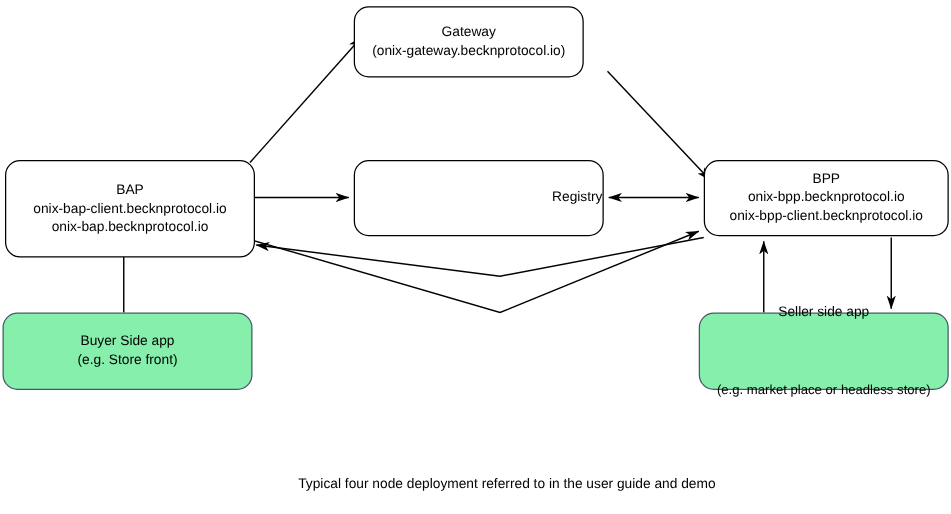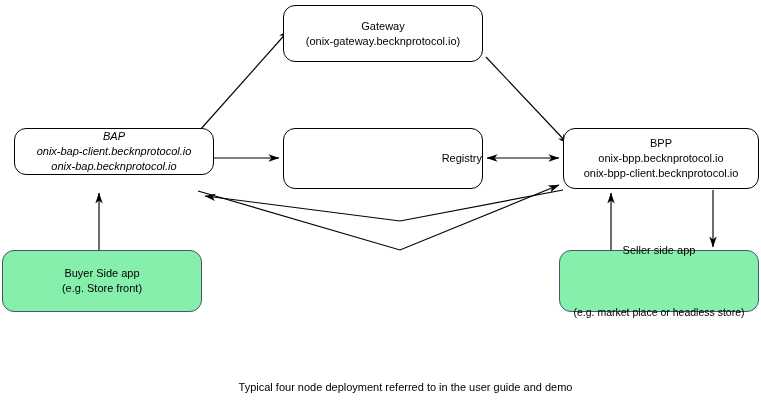--- a/index.html
+++ b/index.html
@@ -44,22 +44,22 @@
   .node.shaded {
     background: #86efac;
     border-color: #46586b;
   }
   .node .ln {
     display: block;
     white-space: nowrap;
   }
   .t11 { font-size: 11px; }
   .t10 { font-size: 10.5px; margin-top: 47px; }
-  #node-gateway { left: 283px; top: 5px;   width: 200px; height: 57px; }
-  #node-bap     { left: 14px;   top: 128px; width: 200px; height: 47px; font-style: italic; }
+  #node-gateway { left: 283px; top: 5px;   width: 184px; height: 57px; }
+  #node-bap     { left: 4px;   top: 128px; width: 200px; height: 78px; }
   #node-registry{ left: 283px; top: 128px; width: 200px; height: 61px; align-items: flex-end; }
   #node-bpp     { left: 563px; top: 128px; width: 196px; height: 61px; }
   #node-buyer   { left: 2px;   top: 250px; width: 200px; height: 62px; }
   #node-seller  { left: 559px; top: 250px; width: 200px; height: 62px; align-items: center; }
   #caption {
     position: absolute;
     left: 0;
     top: 381px;
     width: 761px;
     text-align: center;

